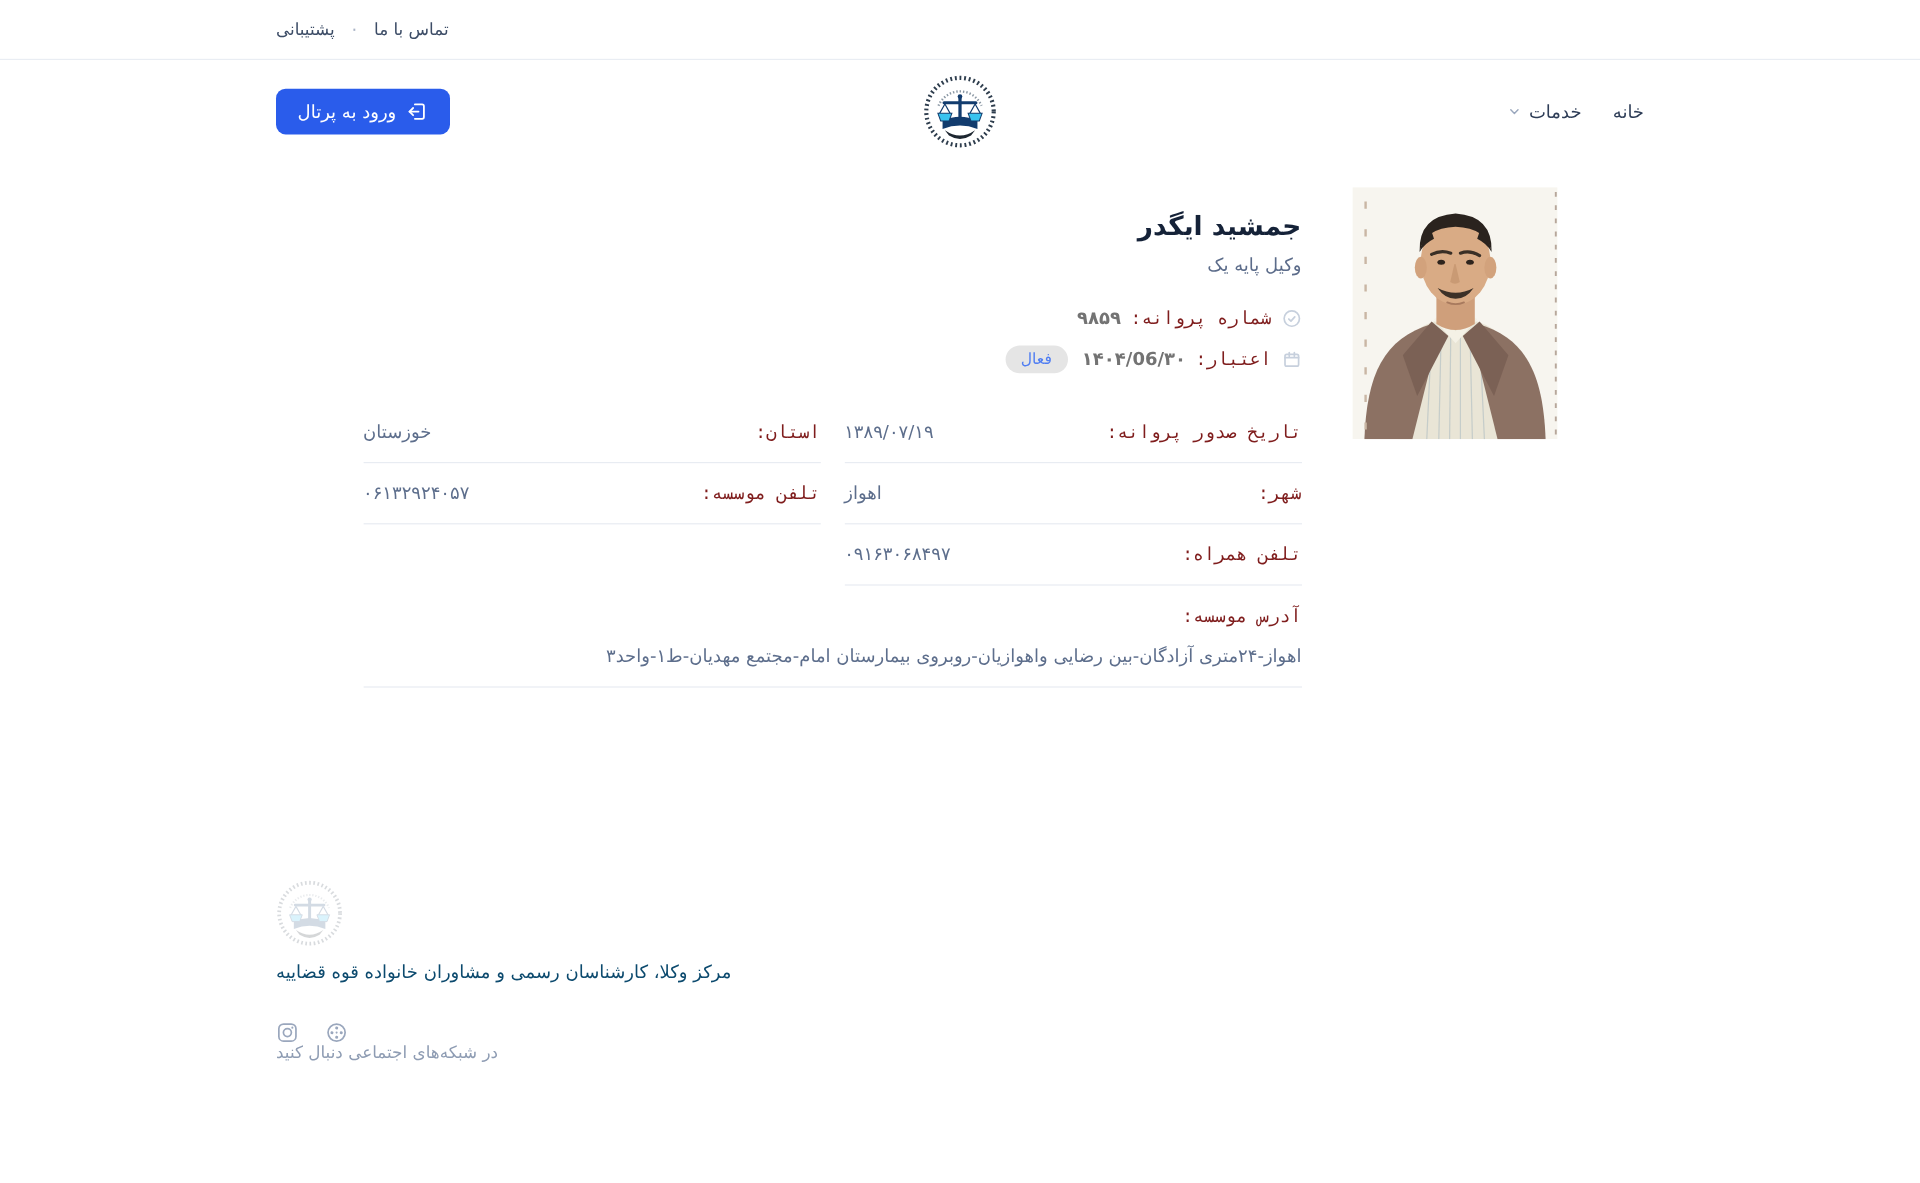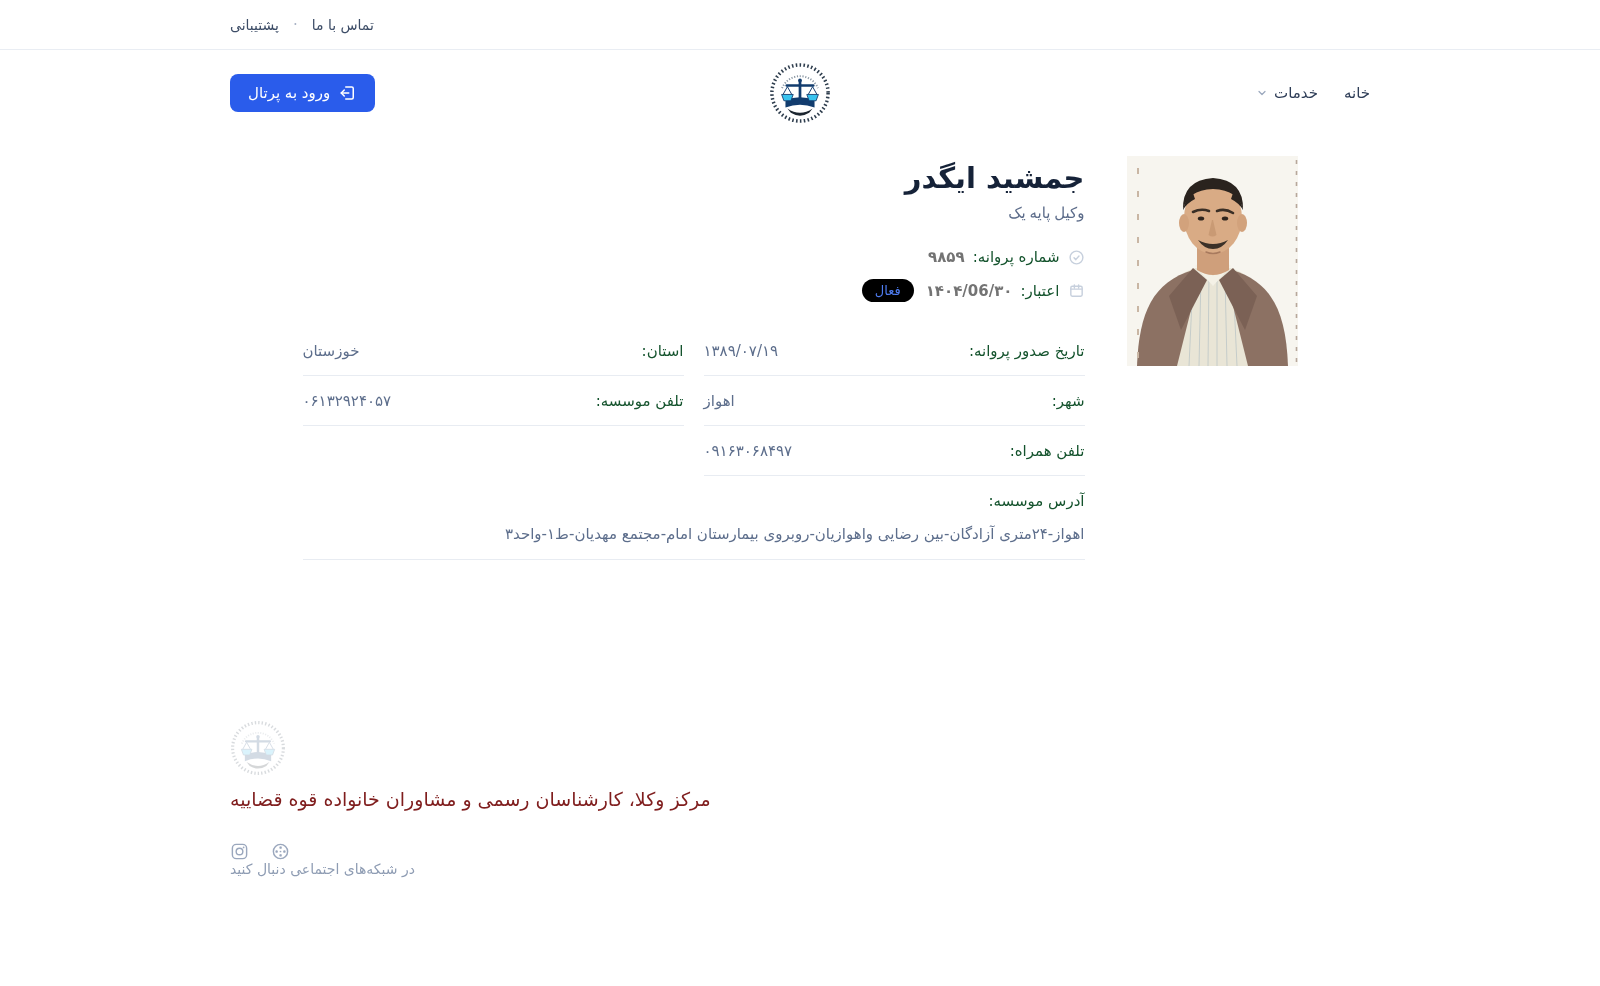--- a/index.html
+++ b/index.html
@@ -36,55 +36,55 @@
     display:flex; align-items:center; gap:9px;
     background:#2a5ceb; color:#fff; border:none; border-radius:8px;
     padding:10px 18px; font-size:15px; font-family:inherit; cursor:pointer;
   }
 
   
   .profile-wrap { width:995px; margin:20px auto 0; }
   .profile-row { display:flex; gap:42px; align-items:flex-start; }
   .photo-frame { width:171px; height:210px; flex:0 0 auto; }
   .info-col { flex:1 1 auto; min-width:0; }
-  .person-name { font-size:29px; font-weight:700; color:#152238; margin-top:4px; line-height:1.25; }
-  .person-title { font-size:15px; color:#5c6c8a; margin-top:8px;font-family:Liberation Serif, serif; }
+  .person-name { font-size:22px; font-weight:700; color:#152238; margin-top:20px; line-height:1.25; }
+  .person-title { font-size:15px; color:#5c6c8a; margin-top:8px; }
   .license-block { margin-top:26px; display:flex; flex-direction:column; gap:13px; }
   .license-row { display:flex; align-items:center; gap:8px; font-size:15px; color:#4e5f7e; }
   .license-row .strong-val { font-weight:700; color:#737373; }
   .badge {
-    background:#000000; color:#4f7df2; font-size:13px;
+    background:#e5e5e5; color:#4f7df2; font-size:13px;
     padding:4px 13px; border-radius:14px; margin-right:4px;
   }
 
   .details-grid {
     margin-top:40px;
     display:grid; grid-template-columns:1fr 1fr;
     column-gap:20px; row-gap:16px;
   }
   .field {
     display:flex; justify-content:space-between; align-items:baseline;
     padding-bottom:15px; border-bottom:1px solid #e8ecf2;
     font-size:15px;
   }
-  .field-label { color:#14532d; }
+  .field-label { color:#7f1d1d;font-family:Liberation Mono, monospace; }
   .field-value { color:#5d6e8c; }
   .field-empty { border-bottom:none; }
   .address-block { grid-column:1 / -1; padding-bottom:16px; border-bottom:1px solid #e8ecf2; font-size:15px; }
   .address-block .field-value { display:block; margin-top:15px; }
 
   
   .footer { margin-top:160px; padding-bottom:100px; }
   .footer-inner {
     width:1140px; margin:0 auto; padding-right:25px;
     display:flex; flex-direction:column; align-items:flex-start;
   }
   .footer-col { display:flex; flex-direction:column; align-items:flex-end; margin-right:auto; }
   .watermark { width:56px; height:56px; opacity:0.18; }
-  .footer-org { margin-top:12px; font-size:19px; color:#7f1d1d; }
+  .footer-org { margin-top:12px; font-size:15px; color:#0c4a6e; }
   .social-row { margin-top:32px; display:flex; gap:22px; align-items:center; }
   .social-row a { display:inline-flex; cursor:pointer; }
   .footer-caption { margin-top:0; font-size:14px; color:#8e9cb3; }
 </style>
 </head>
 <body>
 
 <svg width="0" height="0" style="position:absolute" aria-hidden="true">
   <defs>
     <g id="emblem">

